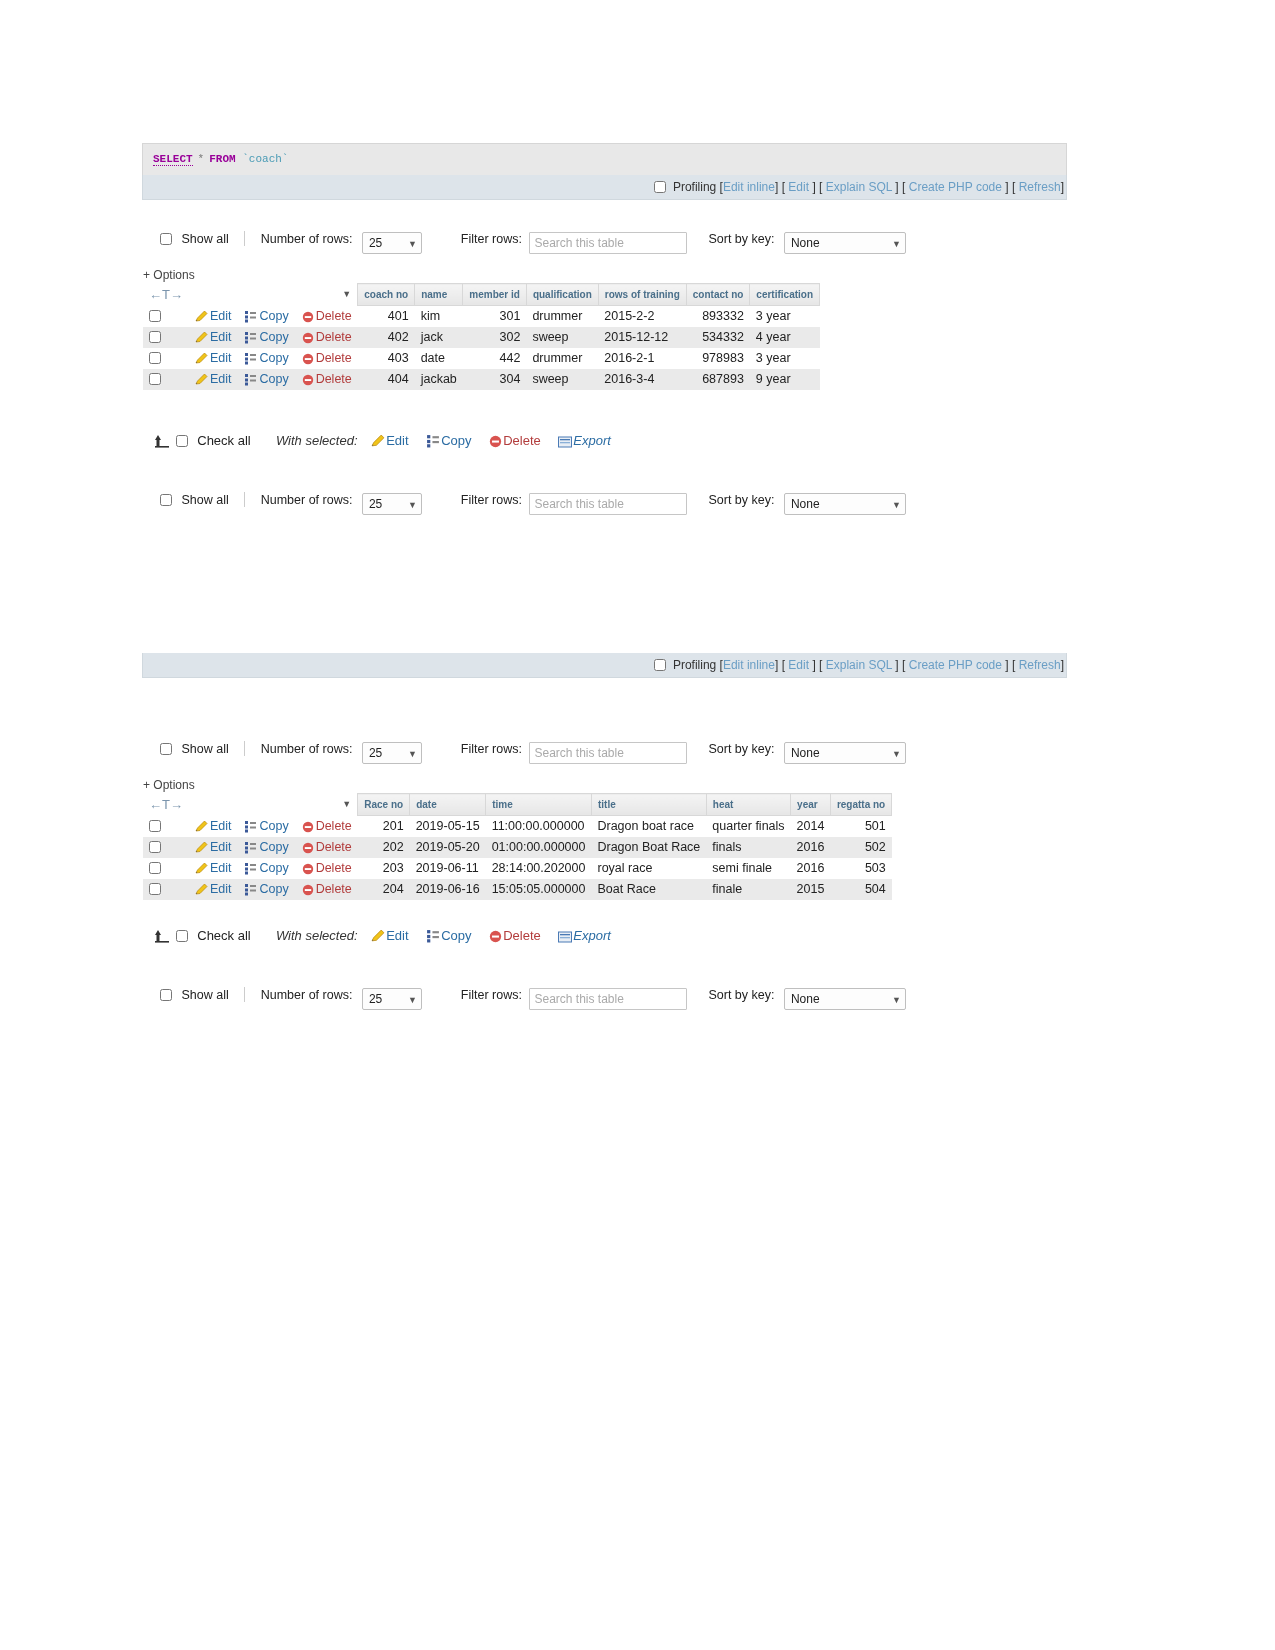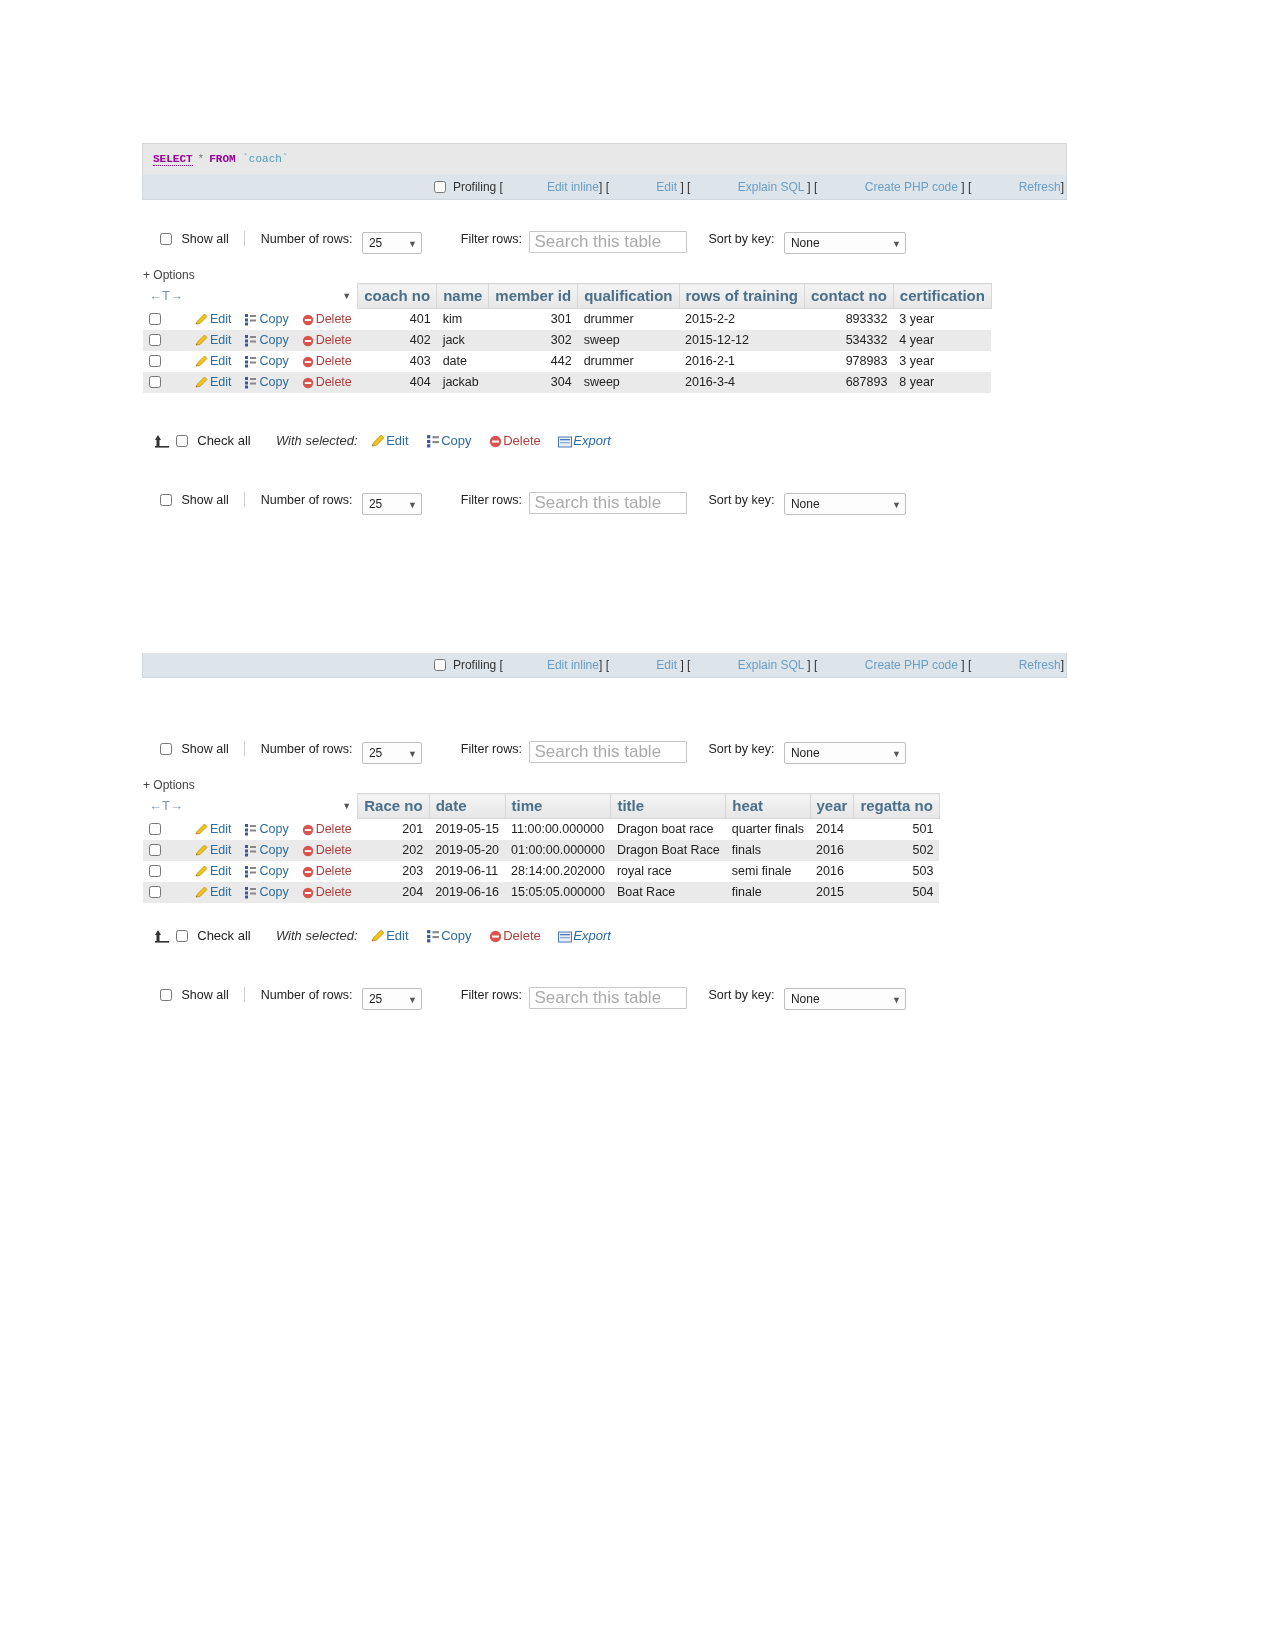--- a/index.html
+++ b/index.html
@@ -68,21 +68,20 @@
     color: #333333;
     white-space: nowrap;
   }
   .sql-tools .cb {
     vertical-align: -2px;
     margin: 0 4px 0 0;
   }
   .sql-tools a {
     color: #6a9ec5;
     text-decoration: none;
-    padding-left: 44px;
   }
   .sql-tools .brk { color: #333333; }
 
   
   .opt-row {
     position: absolute;
     left: 160px;
     white-space: nowrap;
     font-size: 12.5px;
     color: #222222;
@@ -123,21 +122,21 @@
     font-size: 9px;
     color: #555555;
   }
   .txt-input {
     display: inline-block;
     width: 148px;
     height: 20px;
     line-height: 20px;
     border: 1px solid #c6c6c6;
     background: #ffffff;
-    font-size: 17px;
+    font-size: 12px;
     padding: 0 4px;
     color: #aaaaaa;
     vertical-align: -4px;
     margin-left: 4px;
     border-radius: 1px;
   }
   .key-select {
     display: inline-block;
     width: 112px;
     height: 20px;
@@ -172,21 +171,21 @@
     position: absolute;
     border-collapse: collapse;
     font-size: 12.5px;
     background: #ffffff;
   }
   table.data th {
     background: linear-gradient(#f4f4f4, #e6e6e6);
     border: 1px solid #d8d8d8;
     color: #4a6f8a;
     font-weight: bold;
-    font-size: 15px;
+    font-size: 10px;
     padding: 3px 6px 4px 6px;
     text-align: left;
     white-space: nowrap;
   }
   table.data th.nav {
     background: #ffffff;
     border: none;
     color: #7b95ad;
     font-weight: normal;
     font-size: 13px;
@@ -421,21 +420,21 @@
                   <circle cx="6" cy="6" r="5.2" fill="#d9534f"></circle>
                   <rect x="2.8" y="5.1" width="6.4" height="1.9" fill="#ffffff"></rect>
                 </svg></span><a href="#" class="a-del">Delete</a>
         </td>
         <td class="num">404</td>
         <td>jackab</td>
         <td class="num">304</td>
         <td>sweep</td>
         <td>2016-3-4</td>
         <td class="num">687893</td>
-        <td>8 year</td>
+        <td>9 year</td>
       </tr>
     </tbody>
       </table>
 
     <div class="with-sel" style="top:287px; left:8px;">
       <span class="arrowup"><svg width="22" height="16" viewBox="0 0 22 16">
             <path d="M8 2 L11 7 L9.5 7 L9.5 13 L6.5 13 L6.5 7 L5 7 Z" fill="#333"></path>
             <rect x="5" y="13" width="14" height="1.6" fill="#333"></rect>
           </svg></span>
       <input type="checkbox" class="cb" style="">

